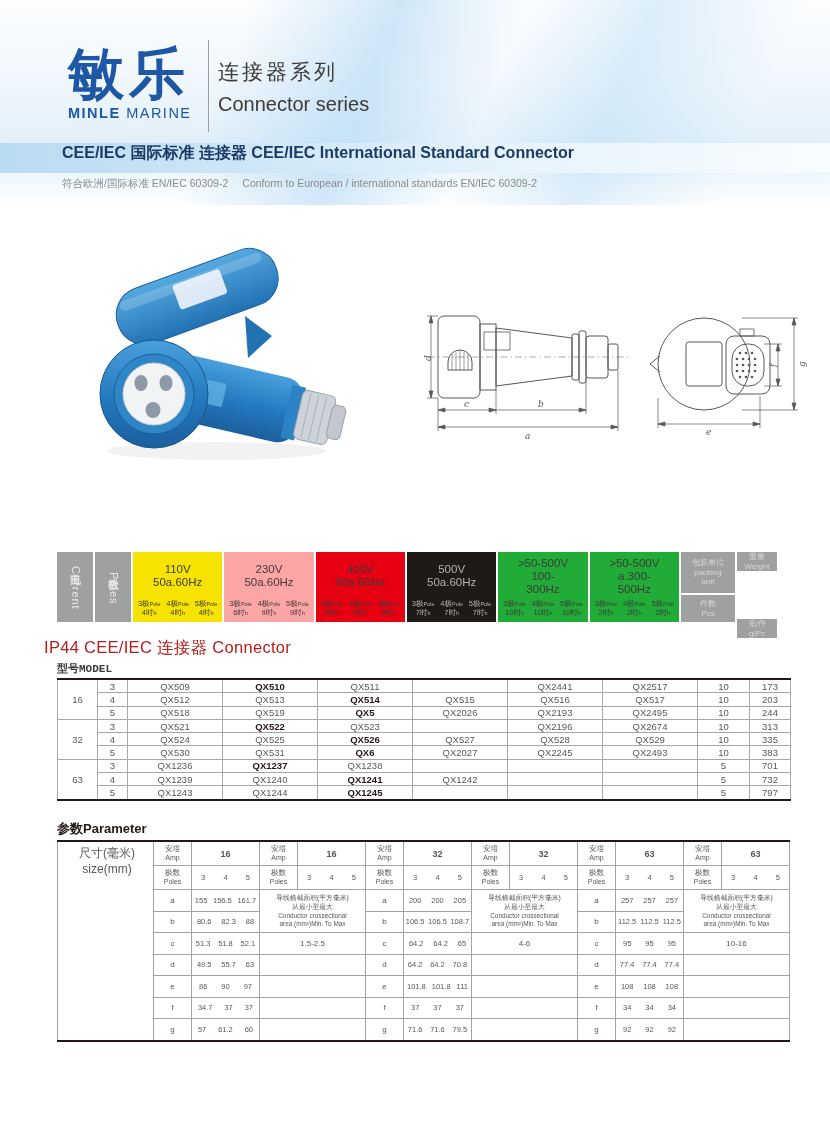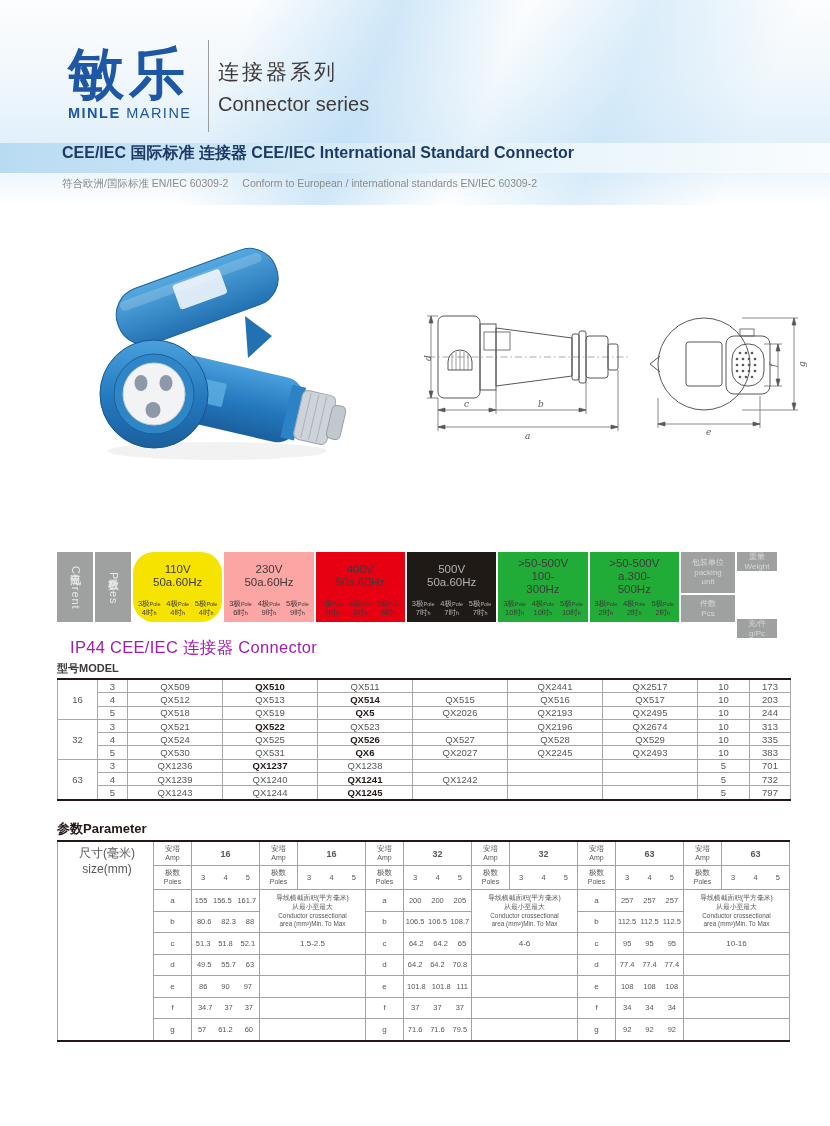--- a/index.html
+++ b/index.html
@@ -43,22 +43,22 @@
           font-size:11.5px;line-height:1.12;padding-top:2px;}
   .pole-grid{display:grid;grid-template-columns:repeat(3,1fr);padding:0 2px 4px;font-size:7.5px;
              line-height:1.3;text-align:center;white-space:nowrap;}
   .pcell .sub{font-size:5.5px;}
   .stack{display:flex;flex-direction:column;gap:2px;background:transparent;}
   .stack .gcell{background:#9fa0a0;width:100%;display:flex;flex-direction:column;align-items:center;
                 justify-content:center;font-size:8px;line-height:1.2;color:#d7d7d8;}
   .stack .gcell.top{flex:1.55;} .stack .gcell.bot{flex:1;}
   .pack-col{width:54px;} .wt-col{width:40px;gap:48px;}
   
-  .h-model{position:absolute;top:637px;left:70px;font-size:16.5px;color:#a21caf;letter-spacing:.3px;}
-  .h-model-sub{position:absolute;top:661px;left:57px;font-size:11px;font-weight:bold;color:#3e3a39;}
+  .h-model{position:absolute;top:637px;left:44px;font-size:16.5px;color:#b91c1c;letter-spacing:.3px;}
+  .h-model-sub{position:absolute;top:661px;left:57px;font-size:11px;font-weight:bold;color:#3e3a39;font-family:Liberation Mono, monospace;}
   #model-table{position:absolute;top:678px;left:57px;width:733px;border-collapse:collapse;table-layout:fixed;
                border-top:2px solid #231815;border-bottom:2px solid #231815;}
   #model-table td{border:1px solid #a6a7a7;height:12.3px;font-size:9.5px;color:#595757;text-align:center;
                   vertical-align:middle;padding:0;overflow:hidden;white-space:nowrap;}
   #model-table tr.group-start td{border-top:1.5px solid #6e6b6a;}
   #model-table td.b{font-weight:bold;color:#231815;}
   
   .h-param{position:absolute;top:820px;left:57px;font-size:13px;font-weight:bold;color:#231815;}
   #param-table{position:absolute;top:840px;left:57px;width:732px;border-collapse:collapse;table-layout:fixed;
                border-top:2px solid #231815;border-bottom:2px solid #231815;}
@@ -240,21 +240,21 @@
   </svg>
 
   <div id="spec-band">
     <div class="gcol narrow">
       <span class="vtext">电流Current</span>
     </div>
     <div class="gcol narrow">
       <span class="vtext">极数Poles</span>
     </div>
     <div id="voltage-blocks">
-        <div class="vblock" style="background: rgb(246, 228, 0); border-radius: 21px;">
+        <div class="vblock" style="background: rgb(246, 228, 0);">
           <div class="vtitle">
             <div class="vline">110V</div>
             <div class="vline">50a.60Hz</div>
           </div>
           <div class="pole-grid">
             <span class="pcell"><span>3极</span><span class="sub">Pole</span></span>
             <span class="pcell"><span>4极</span><span class="sub">Pole</span></span>
             <span class="pcell"><span>5极</span><span class="sub">Pole</span></span>
             <span class="pcell"><span>4时</span><span class="sub">h</span></span>
             <span class="pcell"><span>4时</span><span class="sub">h</span></span>

